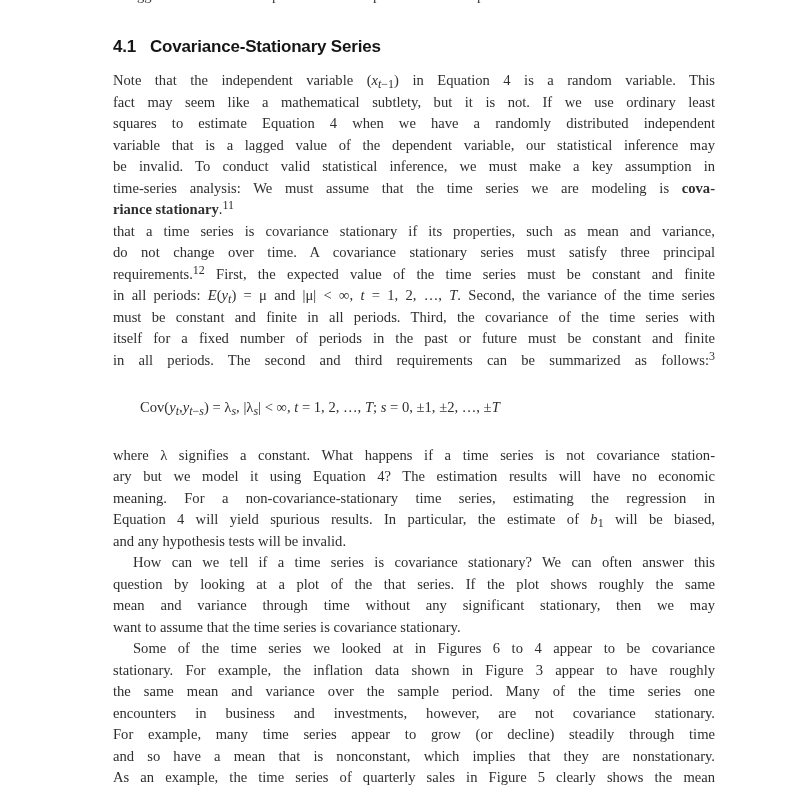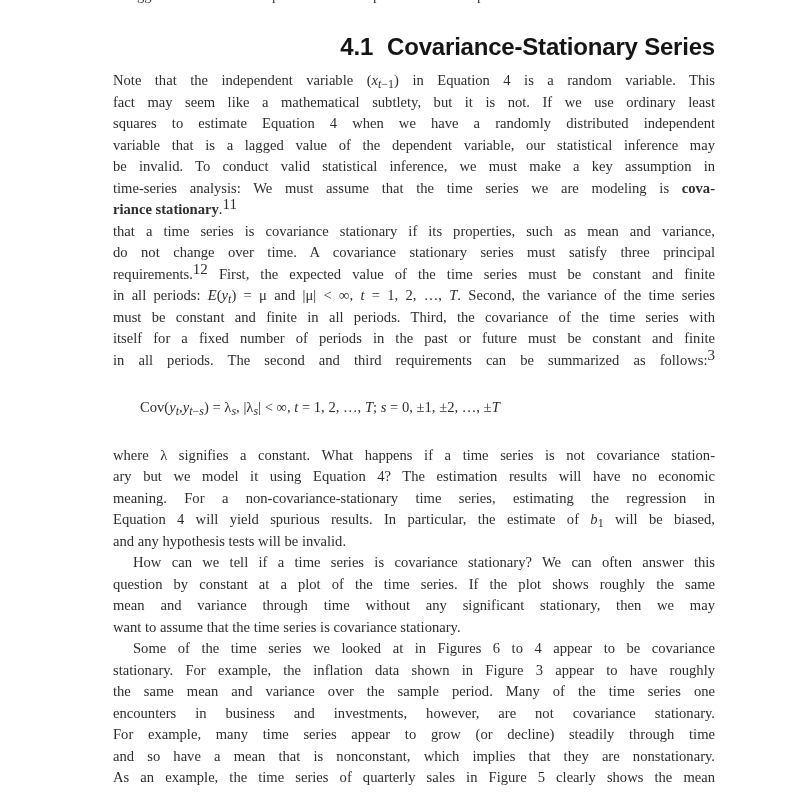--- a/index.html
+++ b/index.html
@@ -20,45 +20,44 @@
     font-family: "Liberation Serif", serif;
   }
   .content {
     position: absolute;
     left: 113px; top: 35px;
     width: 602px;
   }
   .heading {
     font-family: "Liberation Sans", sans-serif;
     font-weight: bold;
-    font-size: 24px;
+    font-size: 17px;
     line-height: 24px;
     color: #151515;
     letter-spacing: -0.2px;
     margin: 0 0 11px 0;
     display: flex;
-    justify-content: flex-end;
   }
   .heading .num { margin-right: 14px; }
   .blocks { font-size: 14.6px; line-height: 21.5px; }
   .line {
     text-align: justify;
     text-align-last: justify;
   }
   .line.left { text-align-last: left; }
   .line.indent { padding-left: 20px; }
   .formula-block {
     margin: 26px 0;
     padding-left: 27px;
   }
   .formula-block .line { text-align: left; text-align-last: left; }
   b { font-weight: bold; }
   em { font-style: italic; }
   sup {
-    font-size: 15px;
+    font-size: 12px;
     line-height: 0;
     vertical-align: baseline;
     position: relative; top: -5px;
   }
   sub {
     font-size: 12px;
     line-height: 0;
     vertical-align: baseline;
     position: relative; top: 3px;
   }
@@ -102,21 +101,21 @@
       </div>
       <div>
         <div class="line">where λ signifies a constant. What happens if a time series is not covariance station-</div>
         <div class="line">ary but we model it using Equation 4? The estimation results will have no economic</div>
         <div class="line">meaning. For a non-covariance-stationary time series, estimating the regression in</div>
         <div class="line">Equation 4 will yield spurious results. In particular, the estimate of <em>b</em><sub>1</sub> will be biased,</div>
         <div class="line left">and any hypothesis tests will be invalid.</div>
       </div>
       <div>
         <div class="line indent">How can we tell if a time series is covariance stationary? We can often answer this</div>
-        <div class="line">question by constant at a plot of the time series. If the plot shows roughly the same</div>
+        <div class="line">question by looking at a plot of the that series. If the plot shows roughly the same</div>
         <div class="line">mean and variance through time without any significant stationary, then we may</div>
         <div class="line left">want to assume that the time series is covariance stationary.</div>
       </div>
       <div>
         <div class="line indent">Some of the time series we looked at in Figures 6 to 4 appear to be covariance</div>
         <div class="line">stationary. For example, the inflation data shown in Figure 3 appear to have roughly</div>
         <div class="line">the same mean and variance over the sample period. Many of the time series one</div>
         <div class="line">encounters in business and investments, however, are not covariance stationary.</div>
         <div class="line">For example, many time series appear to grow (or decline) steadily through time</div>
         <div class="line">and so have a mean that is nonconstant, which implies that they are nonstationary.</div>

